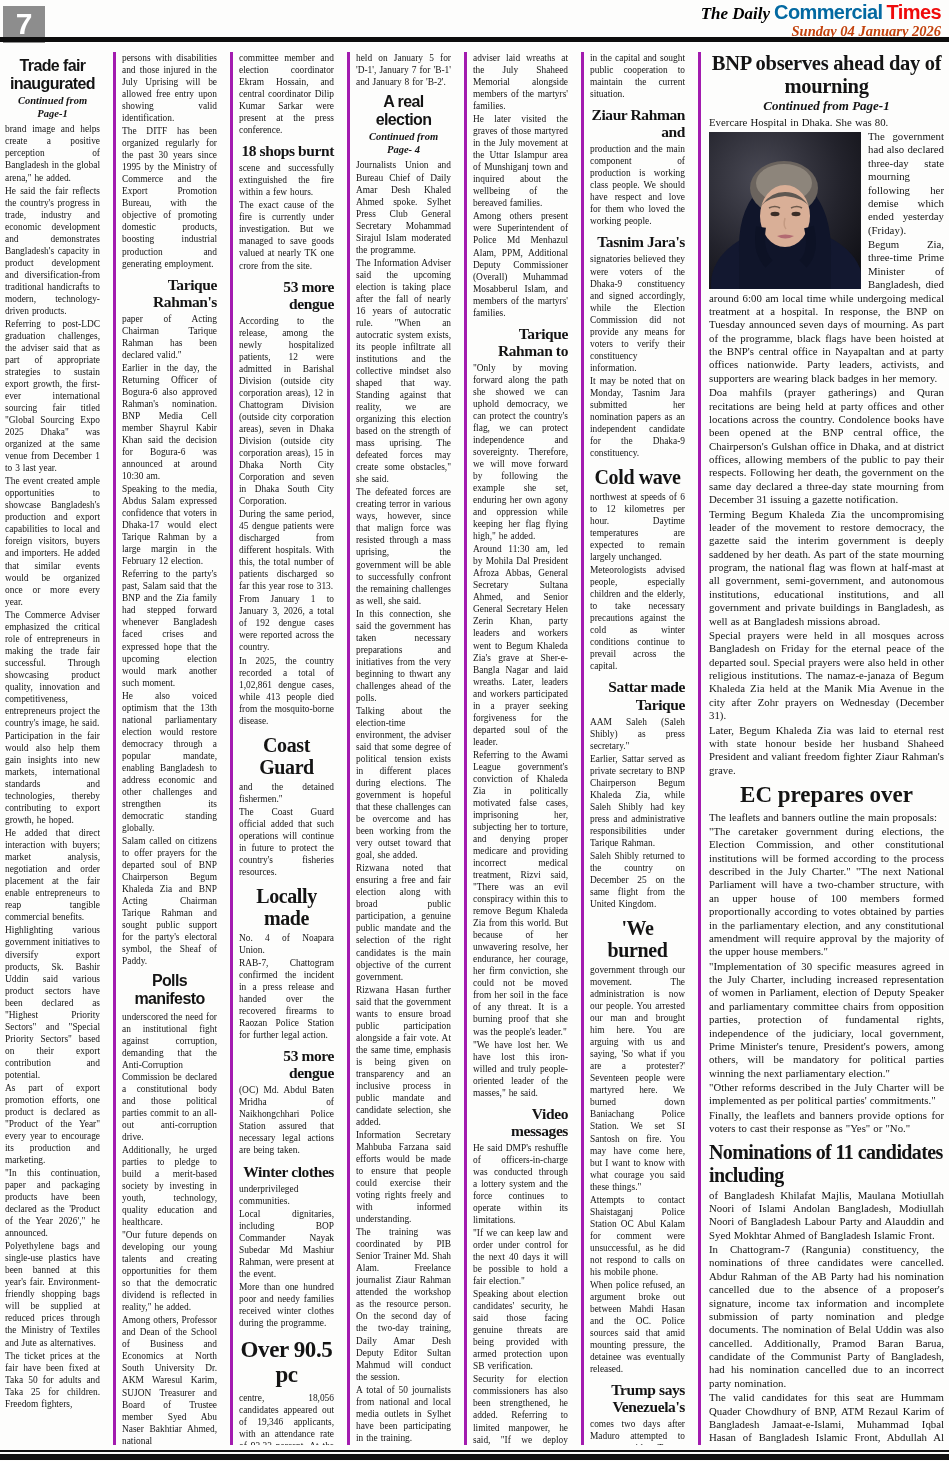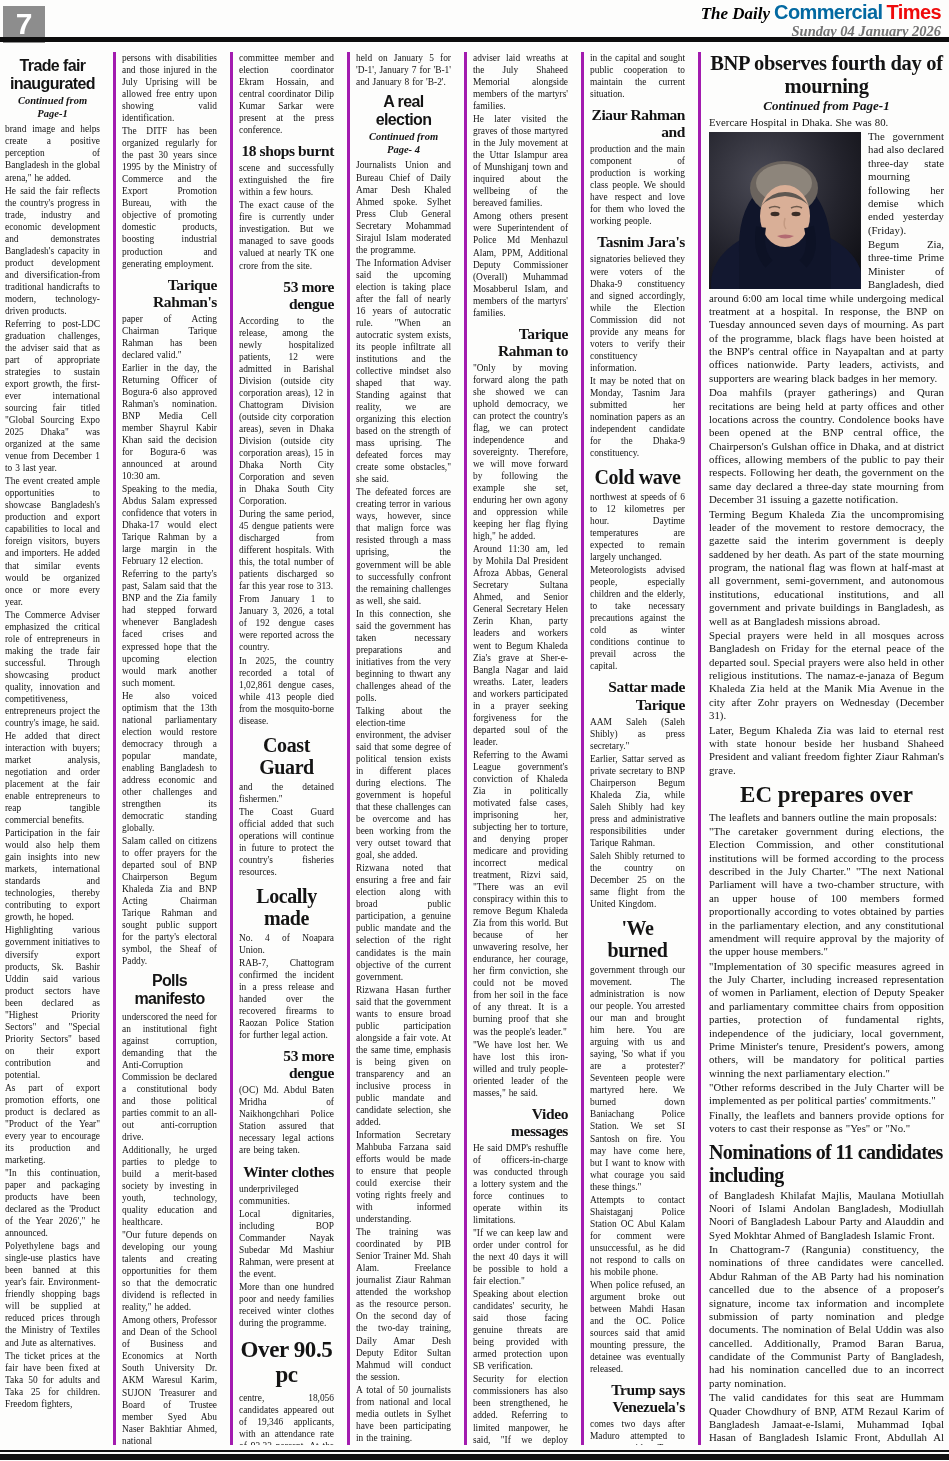--- a/index.html
+++ b/index.html
@@ -12,21 +12,21 @@
   .pagenum {
     position:absolute; left:3px; top:6px; width:42px; height:37px;
     background:#8d8d8d; color:#fff; text-align:center;
     font:700 30px/36px "Liberation Sans", sans-serif;
   }
   .mast { position:absolute; right:8px; top:1px; text-align:right; }
   .mast-title { white-space:nowrap; }
   .md { font:italic 700 17px "Liberation Serif", serif; color:#000;margin-left:8px; }
   .mc { font:700 20px "Liberation Sans", sans-serif; color:#0369a1; letter-spacing:-0.6px; }
   .mt { font:700 20px "Liberation Sans", sans-serif; color:#ef0b0b; letter-spacing:-0.6px; }
-  .mast-date { font:italic 700 14.5px "Liberation Serif", serif; color:#737373; margin-top:-1px; }
+  .mast-date { font:italic 700 14.5px "Liberation Serif", serif; color:#c2410c; margin-top:-1px; }
   .rule { position:absolute; left:0; right:0; top:37px; height:5px; background:#0d0d0d; }
   
   .content {
     position:absolute; left:5px; right:5px; top:52px; bottom:16px;
     display:flex; gap:6px; overflow:hidden;
   }
   .col { flex:0 0 111px; overflow:hidden; border-right:3px solid #a21caf; padding-right:13px; }
   .feature { flex:1 1 auto; overflow:hidden; padding-left:2px; }
   
   .b-para {
@@ -71,22 +71,22 @@
 
   <main class="content">
     <section class="col">
         <div class="b-h-sans">Trade fair inaugurated</div>
         <div class="b-continued">Continued from Page-1</div>
         <div class="b-para">brand image and helps create a positive perception of Bangladesh in the global arena," he added.</div>
         <div class="b-para">He said the fair reflects the country's progress in trade, industry and economic development and demonstrates Bangladesh's capacity in product development and diversification-from traditional handicrafts to modern, technology-driven products.</div>
         <div class="b-para">Referring to post-LDC graduation challenges, the adviser said that as part of appropriate strategies to sustain export growth, the first-ever international sourcing fair titled "Global Sourcing Expo 2025 Dhaka" was organized at the same venue from December 1 to 3 last year.</div>
         <div class="b-para">The event created ample opportunities to showcase Bangladesh's production and export capabilities to local and foreign visitors, buyers and importers. He added that similar events would be organized once or more every year.</div>
         <div class="b-para">The Commerce Adviser emphasized the critical role of entrepreneurs in making the trade fair successful. Through showcasing product quality, innovation and competitiveness, entrepreneurs project the country's image, he said.</div>
+        <div class="b-para">Participation in the fair would also help them gain insights into new markets, international standards and technologies, thereby contributing to export growth, he hoped.</div>
         <div class="b-para">He added that direct interaction with buyers; market analysis, negotiation and order placement at the fair enable entrepreneurs to reap tangible commercial benefits.</div>
-        <div class="b-para">Participation in the fair would also help them gain insights into new markets, international standards and technologies, thereby contributing to export growth, he hoped.</div>
         <div class="b-para">Highlighting various government initiatives to diversify export products, Sk. Bashir Uddin said various product sectors have been declared as "Highest Priority Sectors" and "Special Priority Sectors" based on their export contribution and potential.</div>
         <div class="b-para">As part of export promotion efforts, one product is declared as "Product of the Year" every year to encourage its production and marketing.</div>
         <div class="b-para">"In this continuation, paper and packaging products have been declared as the 'Product of the Year 2026'," he announced.</div>
         <div class="b-para">Polyethylene bags and single-use plastics have been banned at this year's fair. Environment-friendly shopping bags will be supplied at reduced prices through the Ministry of Textiles and Jute as alternatives.</div>
         <div class="b-para">The ticket prices at the fair have been fixed at Taka 50 for adults and Taka 25 for children. Freedom fighters,</div>
       </section>
     <section class="col">
         <div class="b-para">persons with disabilities and those injured in the July Uprising will be allowed free entry upon showing valid identification.</div>
         <div class="b-para">The DITF has been organized regularly for the past 30 years since 1995 by the Ministry of Commerce and the Export Promotion Bureau, with the objective of promoting domestic products, boosting industrial production and generating employment.</div>
         <div class="b-h-serif">Tarique Rahman's</div>
@@ -177,21 +177,21 @@
         <div class="b-para">Earlier, Sattar served as private secretary to BNP Chairperson Begum Khaleda Zia, while Saleh Shibly had key press and administrative responsibilities under Tarique Rahman.</div>
         <div class="b-para">Saleh Shibly returned to the country on December 25 on the same flight from the United Kingdom.</div>
         <div class="b-h-serif-big">'We burned</div>
         <div class="b-para">government through our movement. The administration is now our people. You arrested our man and brought him here. You are arguing with us and saying, 'So what if you are a protester?' Seventeen people were martyred here. We burned down Baniachang Police Station. We set SI Santosh on fire. You may have come here, but I want to know with what courage you said these things."</div>
         <div class="b-para">Attempts to contact Shaistaganj Police Station OC Abul Kalam for comment were unsuccessful, as he did not respond to calls on his mobile phone.</div>
         <div class="b-para">When police refused, an argument broke out between Mahdi Hasan and the OC. Police sources said that amid mounting pressure, the detainee was eventually released.</div>
         <div class="b-h-serif">Trump says Venezuela's</div>
         <div class="b-para">comes two days after Maduro attempted to engage with Trump, offering cooperation on fighting drug trafficking and illegal migration. Trump has given differing arguments for his campaign against Venezuela, including the claim that the country is a major drug exporter to the United States and that Venezuela seized US oil interests.</div>
       </section>
     <section class="feature">
-        <div class="b-h-feature">BNP observes fourth day of mourning</div>
+        <div class="b-h-feature">BNP observes ahead day of mourning</div>
         <div class="b-continued">Continued from Page-1</div>
         <div class="b-para">Evercare Hospital in Dhaka. She was 80.</div>
         <div class="b-photo">
           <svg viewBox="0 0 152 157" preserveAspectRatio="none">
             <defs>
               <radialGradient id="pbg" cx="35%" cy="30%" r="95%">
                 <stop offset="0%" stop-color="#4a4a55"></stop>
                 <stop offset="55%" stop-color="#23232c"></stop>
                 <stop offset="100%" stop-color="#0a0a0e"></stop>
               </radialGradient>

